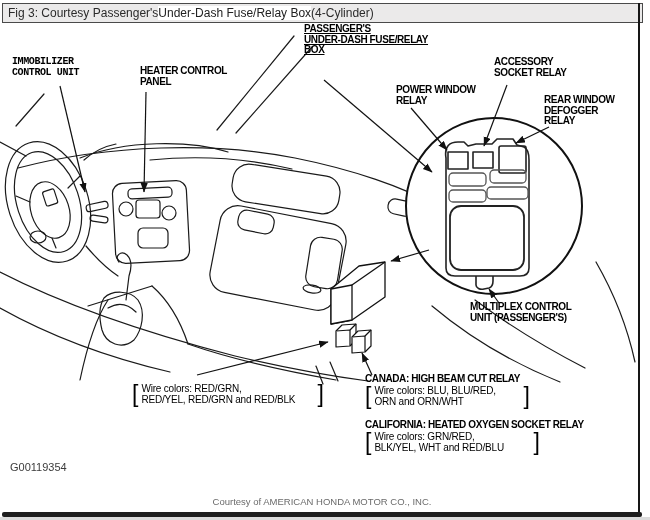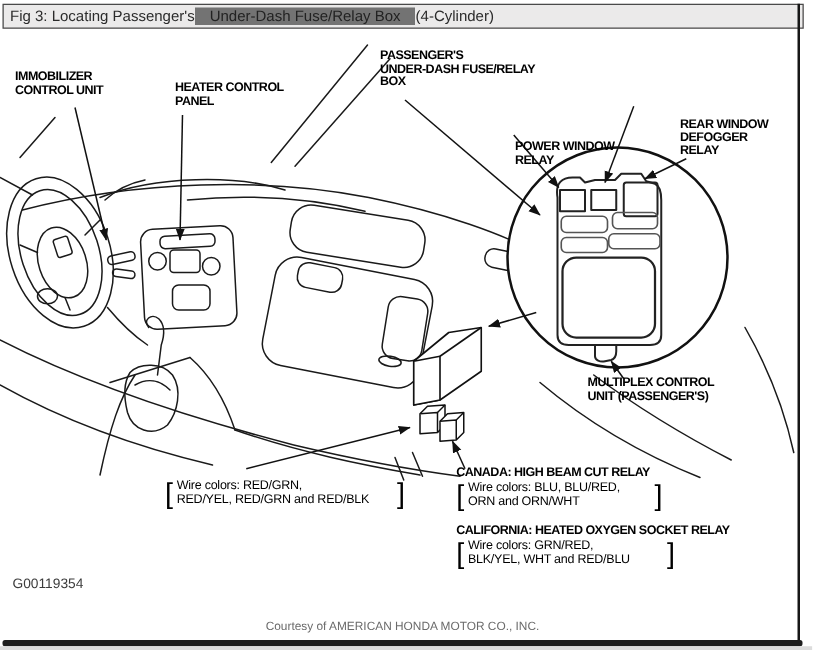--- a/index.html
+++ b/index.html
@@ -2,21 +2,21 @@
 <html><head>
 <meta charset="utf-8">
 <style>
   html,body{margin:0;padding:0;background:#fff;}
   #stage{position:relative;width:650px;height:520px;background:#fff;overflow:hidden;
          font-family:"Liberation Sans",sans-serif;}
   
   .title-bar{position:absolute;left:2px;top:3px;width:634px;height:18px;
     background:#ebeaea;border:1px solid #4a4a4a;display:flex;align-items:center;
     padding-left:5px;font-size:12px;color:#2b2b2b;white-space:nowrap;}
-  .title-bar mark{background:#737373;color:#222;padding:0 12px;}
+  .title-bar mark{background:#ffffff;color:#222;padding:0 0;}
   .right-border{position:absolute;left:638px;top:3px;width:2px;height:510px;background:#161616;}
   .bottom-band{position:absolute;left:2px;top:512px;width:640px;height:5px;background:#1e1e1e;border-radius:2px;}
   .bottom-strip{position:absolute;left:0;top:517px;width:650px;height:3px;background:#dcdcdc;}
   
   .dlabel{position:absolute;font-size:10px;line-height:10.5px;font-weight:700;
     letter-spacing:-0.4px;color:#000;white-space:pre-line;z-index:3;}
   .co-head{font-size:10px;font-weight:700;letter-spacing:-0.4px;color:#000;white-space:nowrap;}
   .co-wires{display:flex;align-items:stretch;margin-top:1px;}
   .bracket{font-size:23px;line-height:22px;font-weight:400;color:#000;}
   .wire-text{font-size:10px;line-height:11px;letter-spacing:-0.2px;color:#000;
@@ -148,37 +148,39 @@
       <path d="M 507,85 L 484,146" marker-end="url(#ah)"></path>
       <path d="M 549,127 L 516,143" marker-end="url(#ah)"></path>
       <path d="M 499,303 L 489,289" marker-end="url(#ah)"></path>
       <path d="M 197,375 L 328,342" marker-end="url(#ah)"></path>
       <path d="M 372,375 L 362,353" marker-end="url(#ah)"></path>
       <path d="M 429,250 L 391,261" marker-end="url(#ah)"></path>
     </g>
   </svg>
 
   <div class="title-bar">
-    <span>Fig 3: Locating Passenger's </span>
+    <span>Fig 3: Courtesy Passenger's </span>
       <mark>Under-Dash Fuse/Relay Box</mark>
       <span> (4-Cylinder)</span>
   </div>
   <div class="right-border"></div>
   <div class="bottom-band"></div>
   <div class="bottom-strip"></div>
 
-  <div class="dlabel" style="left:12px;top:57px;">IMMOBILIZER
+  <div class="dlabel" style="left:12px;top:57px;font-family:Liberation Mono, monospace;">IMMOBILIZER
 CONTROL UNIT</div>
   <div class="dlabel" style="left:140px;top:66px;">HEATER CONTROL
 PANEL</div>
-  <div class="dlabel" style="left:304px;top:40px;">PASSENGER'S
+  <div class="dlabel" style="left:304px;top:24px;text-decoration:underline;">PASSENGER'S
 UNDER-DASH FUSE/RELAY
 BOX</div>
-  <div class="dlabel" style="left:412px;top:85px;margin-top:28px;">POWER WINDOW
+  <div class="dlabel" style="left:396px;top:85px;">POWER WINDOW
 RELAY</div>
+  <div class="dlabel" style="left:494px;top:57px;">ACCESSORY
+SOCKET RELAY</div>
   <div class="dlabel" style="left:544px;top:95px;">REAR WINDOW
 DEFOGGER
 RELAY</div>
   <div class="dlabel" style="left:470px;top:302px;">MULTIPLEX CONTROL
 UNIT (PASSENGER'S)</div>
 
   <div class="callout" style="left:132px;top:382px;width:192px;">
     <div class="co-wires">
       <span class="bracket">[</span>
       <div class="wire-text">Wire colors: RED/GRN,

